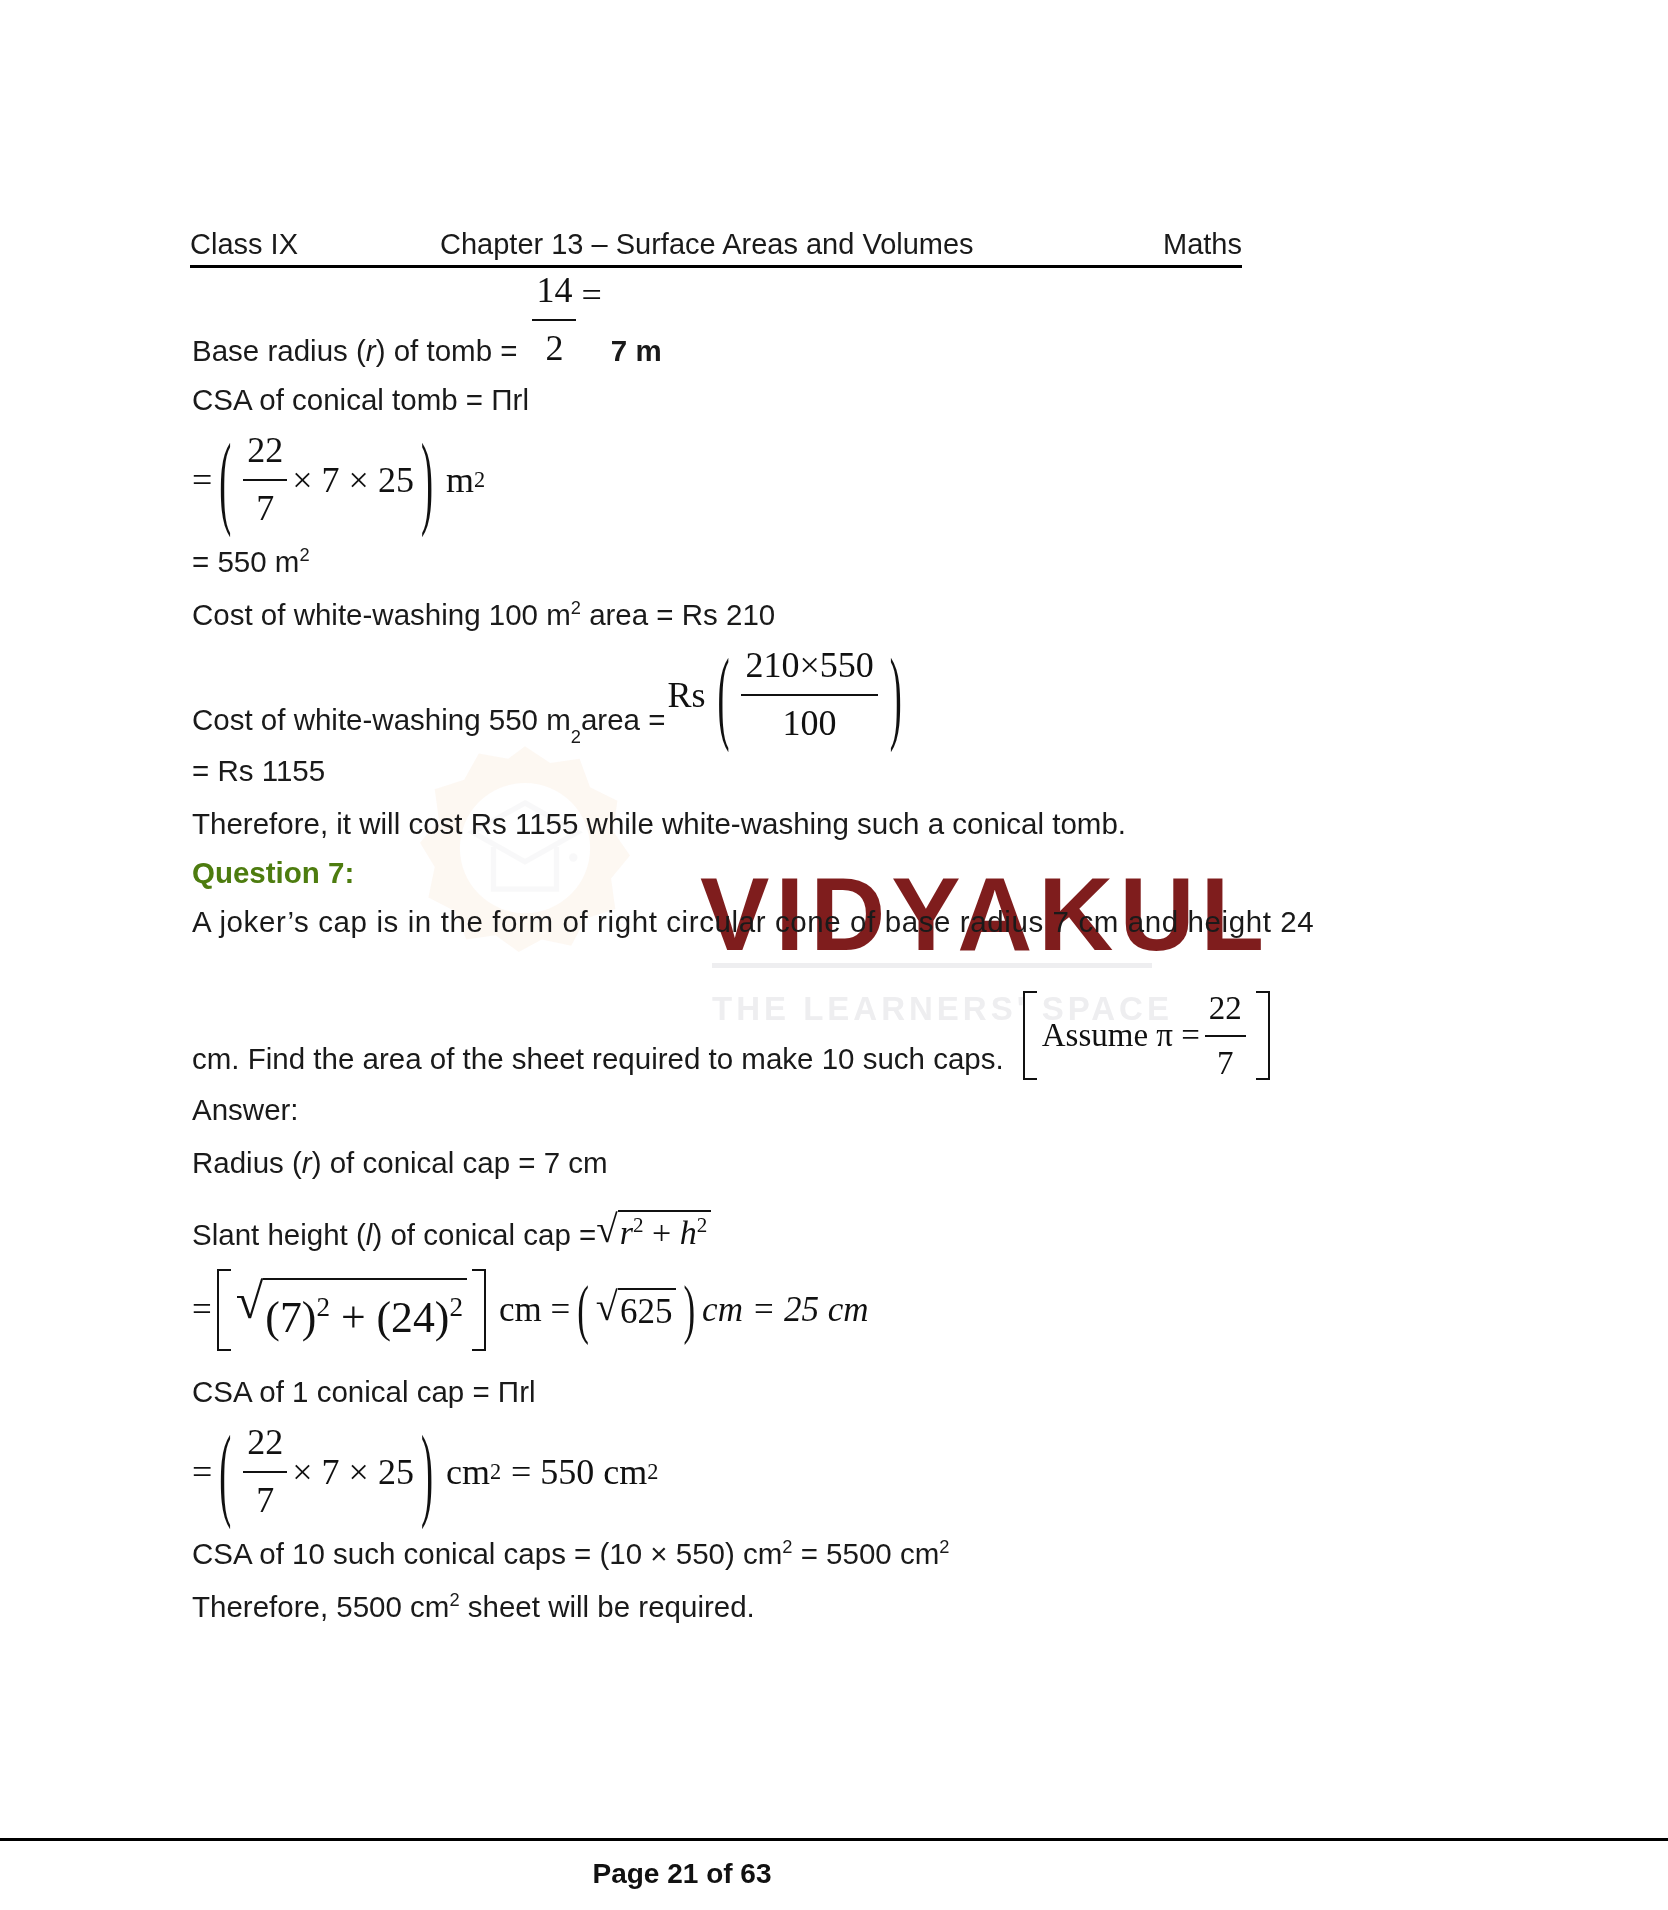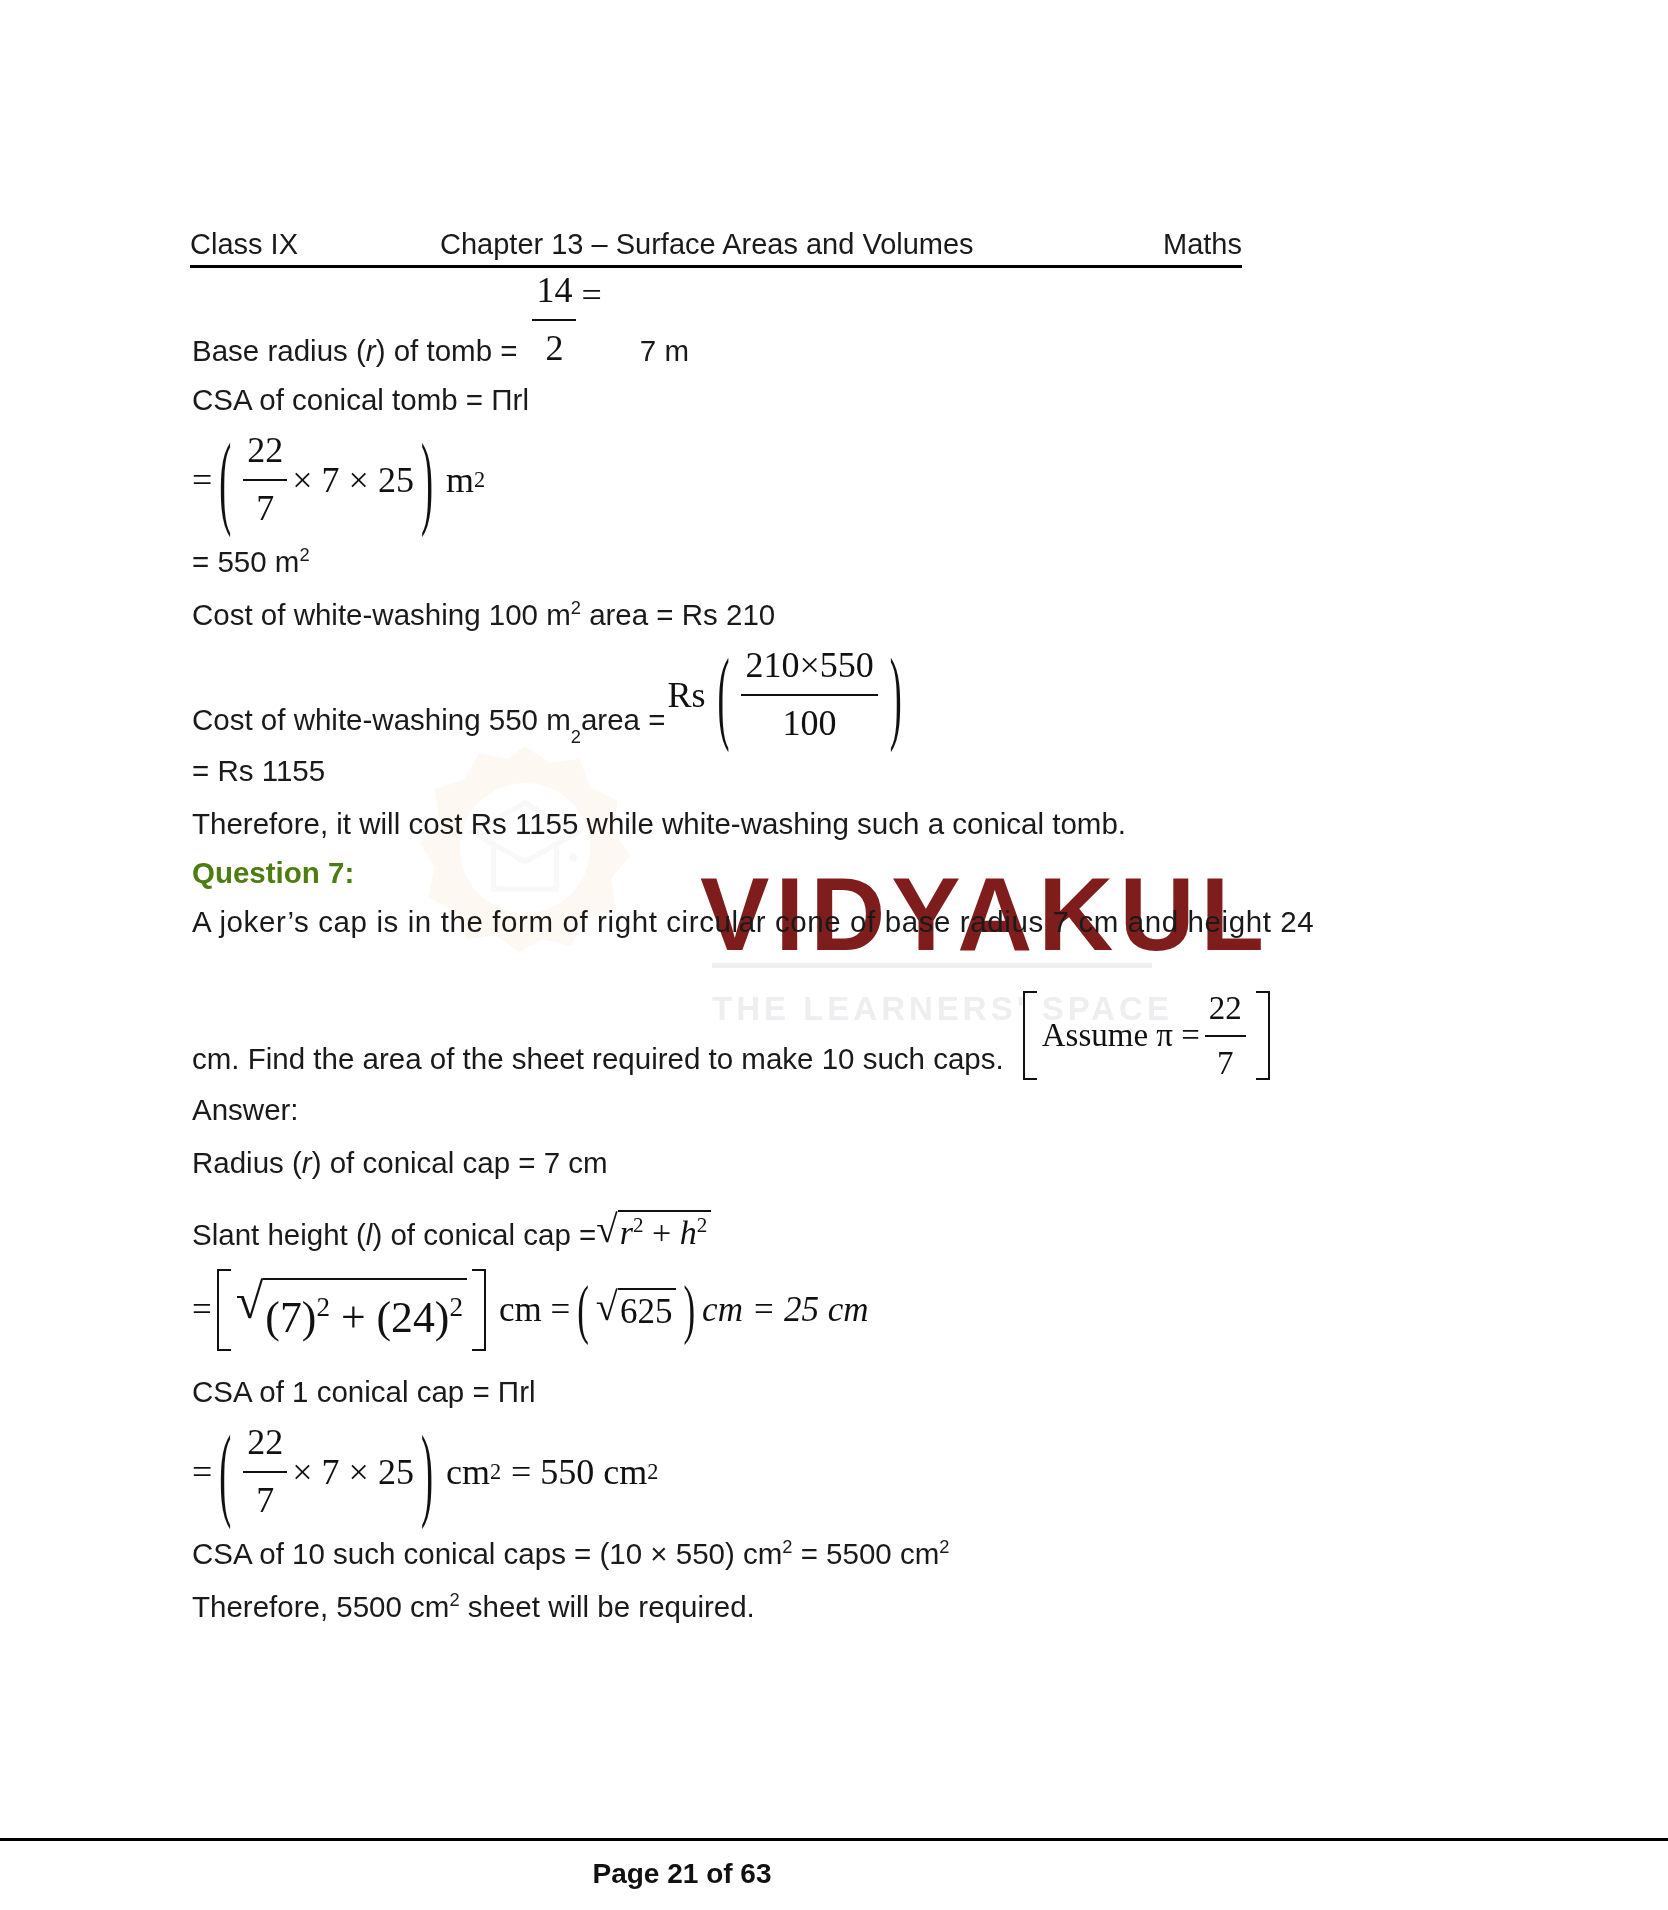--- a/index.html
+++ b/index.html
@@ -253,21 +253,21 @@
         <span class="ital">r</span>
         <span>) of tomb = </span>
       <span class="math" style="margin:0 2px 0 10px;">
         <span class="frac">
           <span class="num">14</span>
           <span class="bar"></span>
           <span class="den">2</span>
         </span>
         <span style="align-self:flex-start;margin-top:2px;">=</span>
       </span>
-      <span style="margin-left:36px;">7 m</span>
+      <span style="margin-left:7px;font-weight:bold;">7 m</span>
     </div>
 
     <p class="line"><span>CSA of conical tomb = Πrl</span></p>
 
     <div class="mathline">
       <span class="math">
         <span>=</span>
         <span class="paren">(</span>
         <span class="frac">
           <span class="num">22</span>

